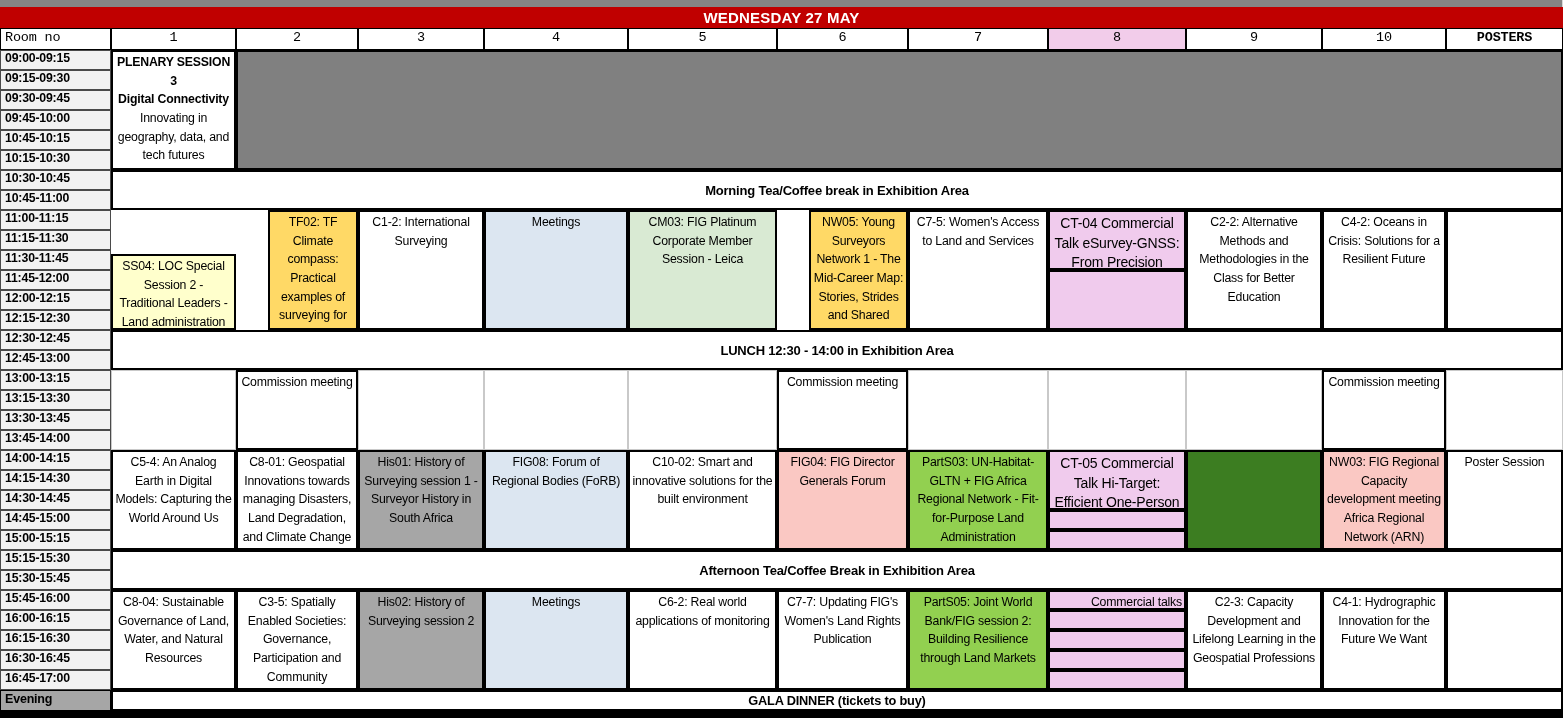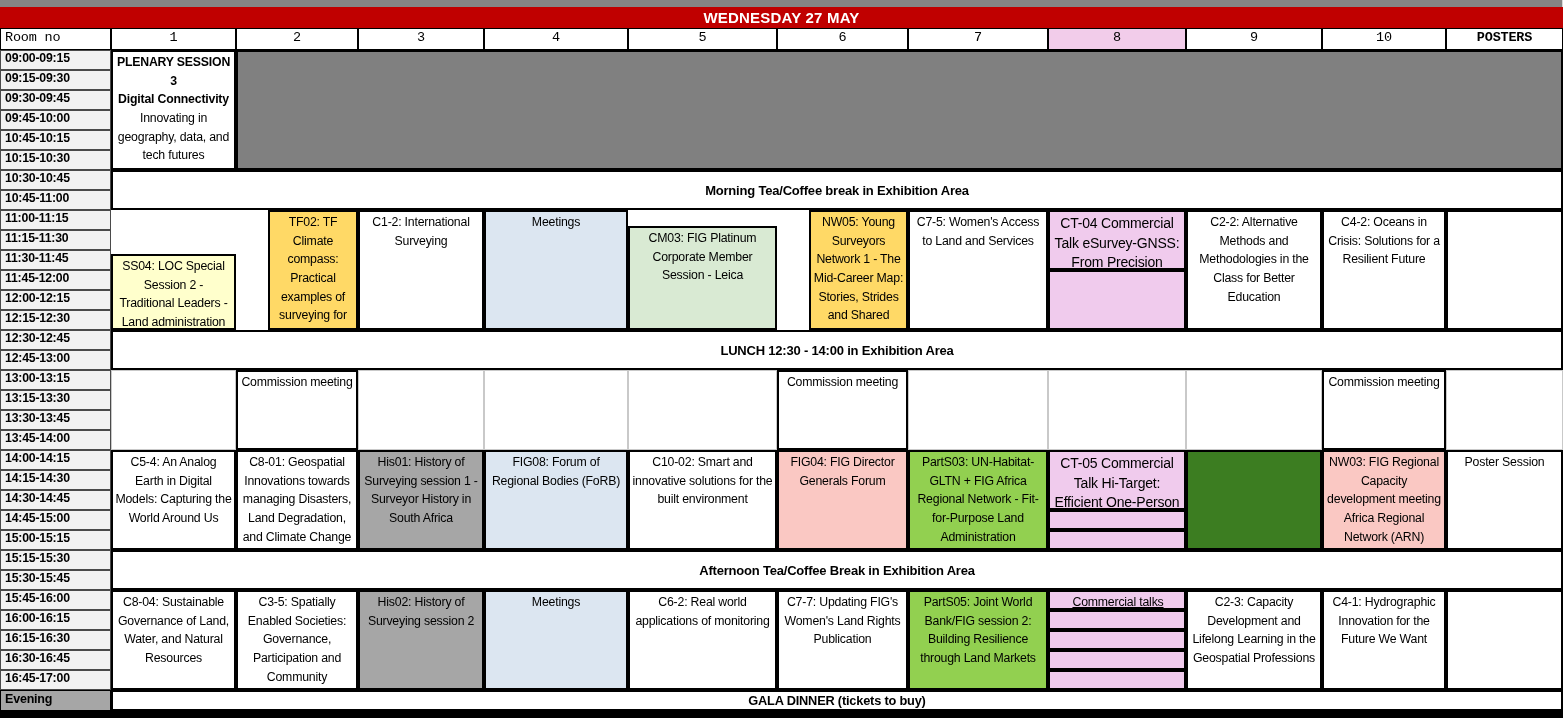--- a/index.html
+++ b/index.html
@@ -21,30 +21,30 @@
     display:flex;align-items:center;justify-content:center;letter-spacing:0.2px;}
   .hdr{background:#fff;border:1px solid #000;text-align:center;font-size:13.5px;padding-top:1px;overflow:hidden;font-family:Liberation Mono, monospace;}
   .hdr.left{text-align:left;padding-left:4px;}
   .hdr.bold{font-weight:bold;}
   .hdr.pinkbg{background:var(--header_pink);}
   .tc{background:var(--time_gray);border:1px solid #4a4a4a;font-weight:bold;font-size:12.3px;
     padding:0 0 0 4px;overflow:hidden;white-space:nowrap;}
   .cell{border:2px solid #000;background:#fff;text-align:center;font-size:12.3px;line-height:1.52;
     padding:1px 2px 0;overflow:hidden;}
   .cell.small{font-size:14px;line-height:1.4;padding-top:2px;}
-  .cell.leftal{text-align:center;padding-left:4px;text-decoration:underline;}
+  .cell.leftal{text-align:right;padding-left:4px;}
   .block{border:2px solid #000;}
   .band{border:2px solid #000;display:flex;align-items:center;justify-content:center;
     font-weight:bold;font-size:13px;background:#fff;}
   .plain{border:1px solid #c9c9c9;background:#fff;}
   .evlabel{background:var(--evening_gray);border:1px solid #000;font-weight:bold;font-size:12.5px;
     padding:1px 0 0 4px;}
   .bold{font-weight:bold;}
   .bg-yellow{background:var(--pale_yellow);margin-top:44px;} .bg-gold{background:var(--gold);margin-left:32px;}
-  .bg-blue{background:var(--light_blue);} .bg-pgreen{background:var(--pale_green);margin-top:16px;}
+  .bg-blue{background:var(--light_blue);} .bg-pgreen{background:var(--pale_green);}
   .bg-green{background:var(--bright_green);} .bg-dgreen{background:var(--dark_green);}
   .bg-salmon{background:var(--salmon);} .bg-pink{background:var(--pink);}
   .bg-gray{background:var(--session_gray);} .bg-dkgray{background:var(--block_gray);}
 </style>
 </head>
 <body>
 
 <div id="wrap">
 <div id="grid">
 

